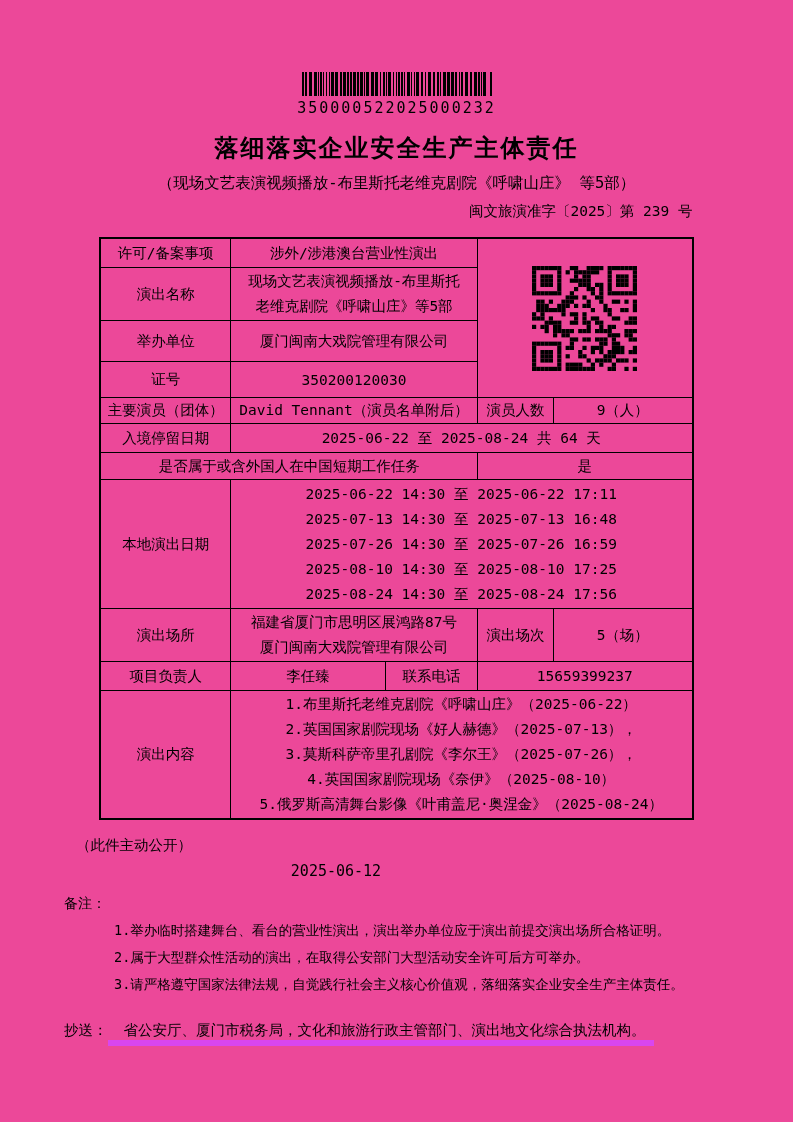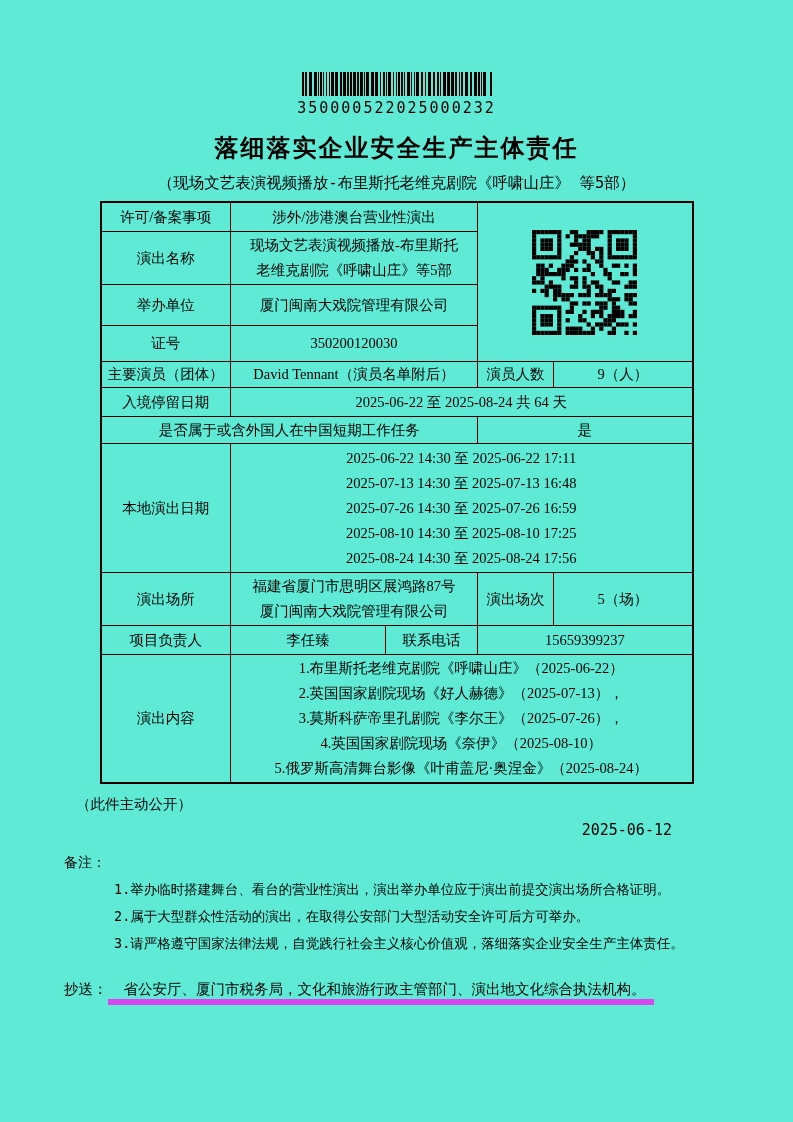--- a/index.html
+++ b/index.html
@@ -1,43 +1,42 @@
 <!DOCTYPE html>
 <html><head>
 <meta charset="utf-8">
 <style>
   html,body{margin:0;padding:0;background:#fff;}
   .page{
-    width:793px;min-height:1122px;position:relative;color:#000;background:#5eead4;
+    width:793px;min-height:1122px;position:relative;color:#000;background:#ec4899;
     font-family:"DejaVu Sans Mono","Liberation Mono",monospace;
   }
   .barcode-wrap{padding-top:72px;text-align:center;}
   .barcode-number{font-size:15px;letter-spacing:2px;line-height:15px;margin-top:1px;}
   .doc-title{
     text-align:center;font-family:"Liberation Sans","DejaVu Sans",sans-serif;
     font-weight:bold;font-size:24px;margin-top:16px;letter-spacing:2px;
   }
   .doc-subtitle{text-align:center;font-size:15.5px;margin-top:9px;}
   .doc-number{width:592px;margin:8px auto 3px auto;text-align:right;font-size:14.5px;}
   table.permit{
-    width:592px;margin:7px auto;border-collapse:collapse;table-layout:fixed;
+    width:592px;margin:16px auto;border-collapse:collapse;table-layout:fixed;
     border:2.5px solid #000;
-    font-family:Liberation Serif, serif;
   }
   table.permit td{
     border:1px solid #000;font-size:14.5px;text-align:center;
     vertical-align:middle;padding:1px 2px;overflow:hidden;
   }
   td.bb2{border-bottom:2.5px solid #000;}
   .tline{line-height:25px;white-space:nowrap;}
   td.content-cell{text-align:left;padding-left:8px;}
   .qr-box{display:flex;align-items:center;justify-content:center;}
   .disclosure{margin:11px 0 0 76px;font-size:14.5px;}
   .issuer{text-align:right;margin:32px 117px 0 0;font-size:15px;}
-  .issue-date{text-align:right;margin:7px 121px 0 0;font-size:15px;}
+  .issue-date{text-align:center;margin:7px 121px 0 0;font-size:15px;}
   .notes-label{margin:15px 0 0 64px;font-size:14px;}
   .note{margin:9px 0 0 114px;font-size:13.5px;}
   .cc-line{margin:27px 0 0 64px;font-size:14.5px;}
   .cc-value{border-bottom:6px solid #d946ef;padding:0 8px 2px 16px;}
 </style>
 </head>
 <body>
 
 <div class="page">
 
@@ -96,20 +95,21 @@
           <rect x="176" y="0" width="2" height="24"></rect>
           <rect x="179" y="0" width="1" height="24"></rect>
           <rect x="181" y="0" width="3" height="24"></rect>
           <rect x="188" y="0" width="2" height="24"></rect>
         </svg></div>
     <div class="barcode-number">350000522025000232</div>
   </div>
 
   <div class="doc-title">落细落实企业安全生产主体责任</div>
   <div class="doc-subtitle">（现场文艺表演视频播放-布里斯托老维克剧院《呼啸山庄》 等5部）</div>
+  <div class="doc-number">闽文旅演准字〔2025〕第 239 号</div>
 
   <table class="permit">
     <colgroup>
       <col style="width:130px">
         <col style="width:155px">
         <col style="width:92px">
         <col style="width:76px">
         <col style="width:139px">
     </colgroup>
     <tbody>

